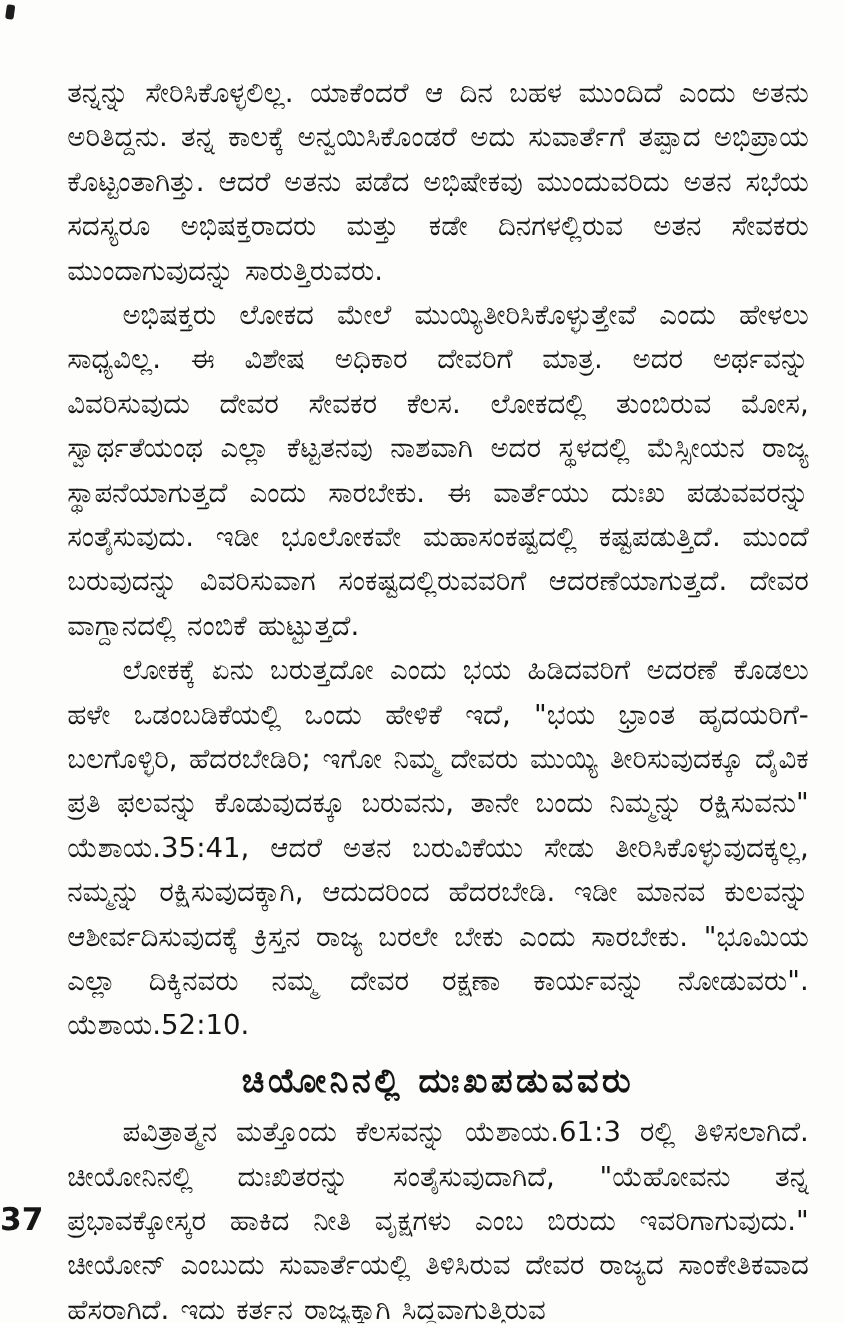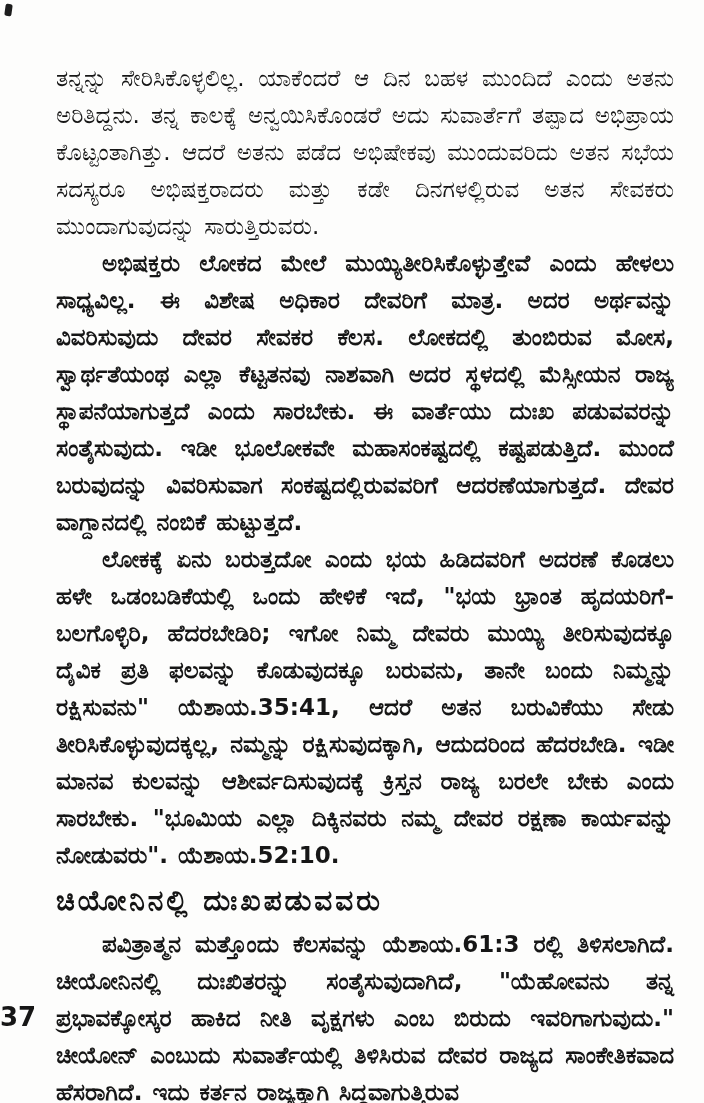--- a/index.html
+++ b/index.html
@@ -18,25 +18,25 @@
     padding: 60px 30px 0 56px;
   }
   .body-text {
     font-size: 23px;
     line-height: 37px;
     text-align: justify;
     color: #161616;
     margin: 0;
     word-spacing: 2px;
   }
-  .indent { text-indent: 46px; font-weight: bold; }
+  .indent { text-indent: 46px; }
   .section-heading {
     font-size: 28px;
     font-weight: 700;
-    text-align: left;
+    text-align: center;
     letter-spacing: 3px;
     color: #141414;
     margin: 10px 0 8px 0;
   }
   .page-number {
     position: absolute;
     left: 0;
     right: 0;
     top: 1002px;
     font-size: 26px;

